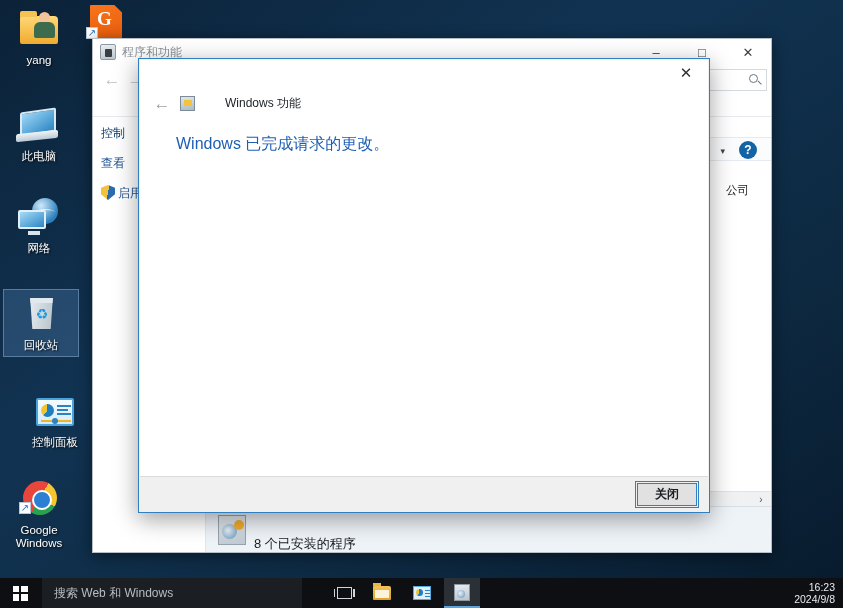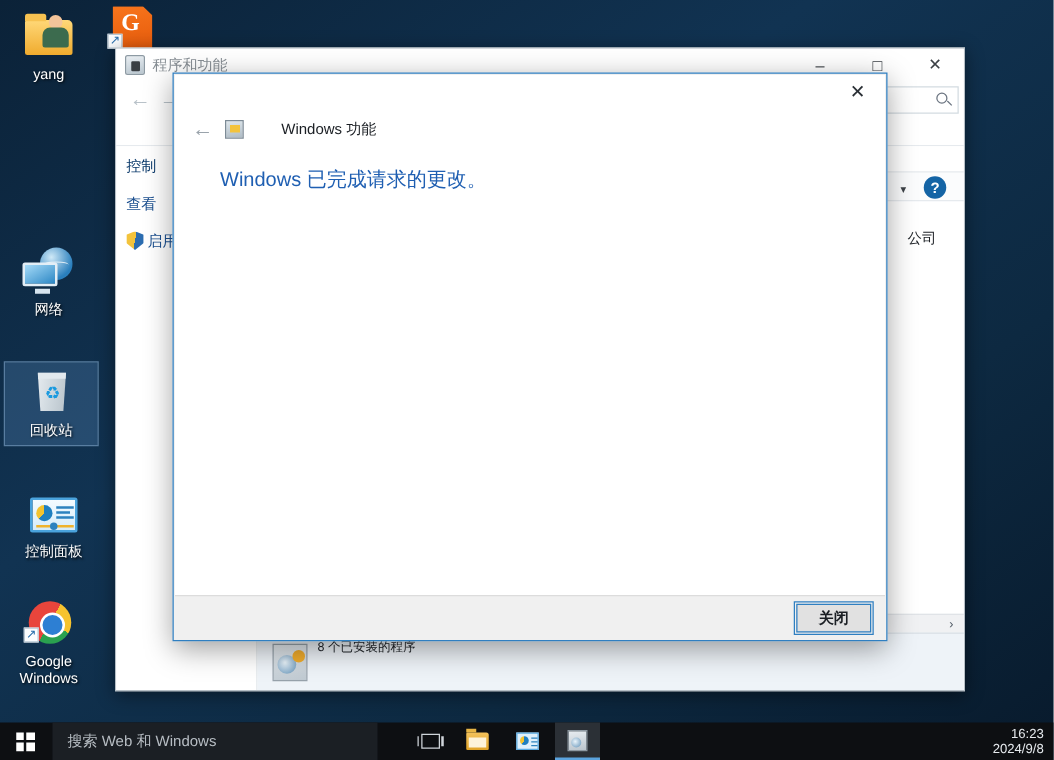--- a/index.html
+++ b/index.html
@@ -162,21 +162,21 @@
     line-height:15px; font-size:10px; color:#4e5863; }
   .statusbar { position:absolute; left:0; right:0; bottom:0; height:46px; background:#eef3f8;
     border-top:1px solid #d7dee4; }
   .statusbar .sicon { position:absolute; left:12px; top:8px; width:28px; height:30px;
     background:linear-gradient(170deg,#e8edf1,#bfc9d1); border:1px solid #97a2ab; }
   .statusbar .sicon:before { content:""; position:absolute; left:3px; top:8px; width:15px; height:15px;
     border-radius:50%; background:radial-gradient(circle at 40% 40%,#eaf4fb,#5e8fb5); }
   .statusbar .sicon:after { content:""; position:absolute; left:15px; top:4px; width:10px; height:10px;
     border-radius:50%; background:#f0ac2d; }
   .statusbar .l1 { position:absolute; left:48px; top:5px; font-size:11.5px; color:#6e767e; }
-  .statusbar .l2 { position:absolute; left:48px; top:4px; font-size:10px; color:#1b1f24;text-align:center; }
+  .statusbar .l2 { position:absolute; left:48px; top:28px; font-size:13px; color:#1b1f24;text-align:center; }
 
   
   #dlg {
     position:absolute; left:138px; top:58px; width:572px; height:455px;
     background:#f0f0f0;
     border:1px solid #2f7fc1;
     box-shadow: 0 6px 22px rgba(0,0,0,.38);
   }
   #dlg .dcls { position:absolute; right:0; top:0; width:44px; height:26px; color:#2b3036;
     font-size:15px; display:flex; align-items:center; justify-content:center; }
@@ -249,20 +249,27 @@
   </div>
 
   <div class="desk-icon" style="left:70px;top:2px;">
     <div class="glyph">
       <span class="ic-foxit"></span>
         <span class="ic-foxit-sc">↗</span>
     </div>
     <span class="desk-label">福昕</span>
   </div>
 
+  <div class="desk-icon" style="left:2px;top:104px;">
+    <div class="glyph">
+      <span class="ic-mon"></span>
+        <span class="ic-kb"></span>
+    </div>
+    <span class="desk-label">此电脑</span>
+  </div>
 
   <div class="desk-icon" style="left:70px;top:104px;">
     <div class="glyph">
         <span class="ic-doc"></span>
       </div>
     <span class="desk-label">K</span>
   </div>
 
   <div class="desk-icon" style="left:2px;top:196px;">
     <div class="glyph">
@@ -273,21 +280,21 @@
   </div>
 
   <div class="desk-icon sel" style="left:4px;top:290px;height:66px;padding-top:3px;">
     <div class="glyph">
       <span class="ic-bin"></span>
         <span class="ic-recy">♻</span>
     </div>
     <span class="desk-label">回收站</span>
   </div>
 
-  <div class="desk-icon" style="left:6px;top:390px;">
+  <div class="desk-icon" style="left:18px;top:390px;">
     <div class="glyph">
       <span class="ic-cp">
         <span class="ic-cp-pie"></span>
           <span class="ic-cp-l1"></span>
           <span class="ic-cp-l2"></span>
         <span class="ic-cp-l3"></span>
           <span class="ic-cp-bar"></span>
       </span>
     </div>
     <span class="desk-label">控制面板</span>

